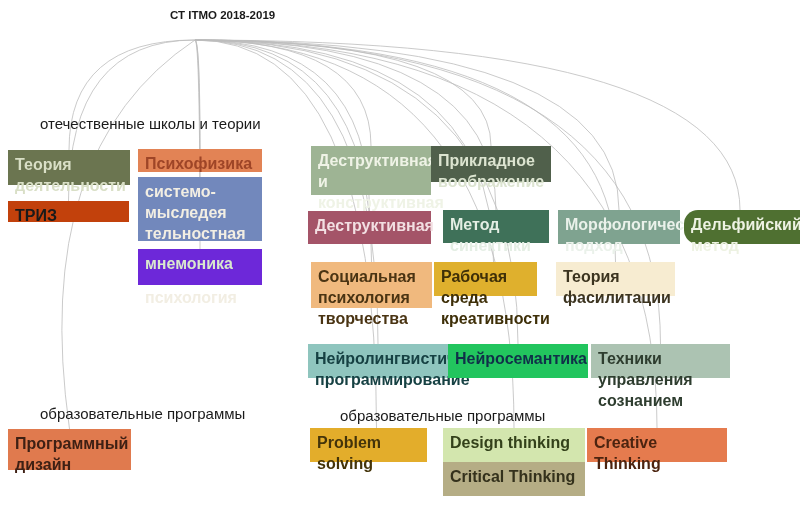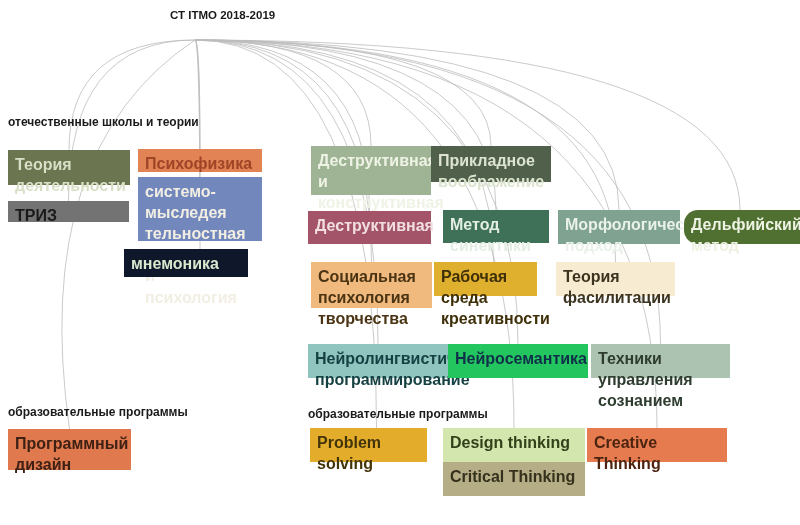--- a/index.html
+++ b/index.html
@@ -6,21 +6,21 @@
   .stage{
     position:relative;width:800px;height:525px;background:#ffffff;overflow:hidden;
     font-family:"Liberation Sans","DejaVu Sans",sans-serif;
   }
   #links{position:absolute;left:0;top:0;width:800px;height:525px;}
   .title{
     position:absolute;left:170px;top:9px;font-size:11.5px;font-weight:bold;color:#1a1a1a;
     white-space:nowrap;
   }
   .heading{
-    position:absolute;font-size:12px;font-weight:bold;color:#1a1a1a;white-space:nowrap;
+    position:absolute;font-size:15px;font-weight:normal;color:#1a1a1a;white-space:nowrap;margin-left:32px;
   }
   #h-domestic{left:8px;top:115px;}
   #h-western{left:308px;top:117px;}
   #h-programs-left{left:8px;top:405px;}
   #h-programs-right{left:308px;top:407px;}
   .node{
     position:absolute;box-sizing:border-box;padding:4px 7px;
     font-size:16px;font-weight:bold;line-height:1.32;white-space:pre-line;
   }
 </style>
@@ -52,26 +52,26 @@
       <path d="M 195 40 Q 657 40 657 428" fill="none" stroke="#BDBDBD" stroke-width="0.8"></path>
     </svg>
   <div class="title">СТ ITMO 2018-2019</div>
   <div class="heading" id="h-domestic">отечественные школы и теории</div>
   <div class="heading" id="h-programs-left">образовательные программы</div>
   <div class="heading" id="h-programs-right">образовательные программы</div>
   <div id="nodes">
       <div class="node" style="left: 8px; top: 150px; width: 122px; height: 35px; background: rgb(107, 117, 80); color: rgb(217, 223, 198);">Теория
 деятельности</div>
       <div class="node" style="left: 138px; top: 149px; width: 124px; height: 23px; background: rgb(226, 131, 85); color: rgb(158, 69, 39);">Психофизика</div>
-      <div class="node" style="left: 8px; top: 201px; width: 121px; height: 21px; background: #737373; color: rgb(26, 26, 26);">ТРИЗ</div>
+      <div class="node" style="left: 8px; top: 201px; width: 121px; height: 21px; background: #c2410c; color: rgb(26, 26, 26);">ТРИЗ</div>
       <div class="node" style="left: 138px; top: 177px; width: 124px; height: 64px; background: rgb(114, 136, 188); color: rgb(242, 238, 227);">системо-мыследея
 тельностная
 методология и
 психология</div>
-      <div class="node" style="left: 124px; top: 249px; width: 124px; height: 28px; background: #0f172a; color: rgb(217, 232, 206);">мнемоника</div>
+      <div class="node" style="left: 138px; top: 249px; width: 124px; height: 36px; background: #6d28d9; color: rgb(217, 232, 206);">мнемоника</div>
       <div class="node" style="left: 8px; top: 429px; width: 123px; height: 41px; background: rgb(224, 122, 78); color: rgb(62, 32, 20);">Программный
 дизайн</div>
       <div class="node" style="left: 311px; top: 146px; width: 120px; height: 49px; background: rgb(158, 180, 148); color: rgb(239, 243, 230);">Деструктивная и
 конструктивная
 спонтанность</div>
       <div class="node" style="left: 431px; top: 146px; width: 120px; height: 36px; background: rgb(80, 96, 75); color: rgb(220, 228, 208);">Прикладное
 воображение</div>
       <div class="node" style="left: 308px; top: 211px; width: 123px; height: 33px; background: rgb(164, 84, 104); color: rgb(242, 223, 226);">Деструктивная</div>
       <div class="node" style="left: 443px; top: 210px; width: 106px; height: 33px; background: rgb(63, 113, 89); color: rgb(228, 238, 228);">Метод синектики</div>
       <div class="node" style="left: 558px; top: 210px; width: 122px; height: 34px; background: rgb(127, 163, 144); color: rgb(234, 241, 234);">Морфологический

